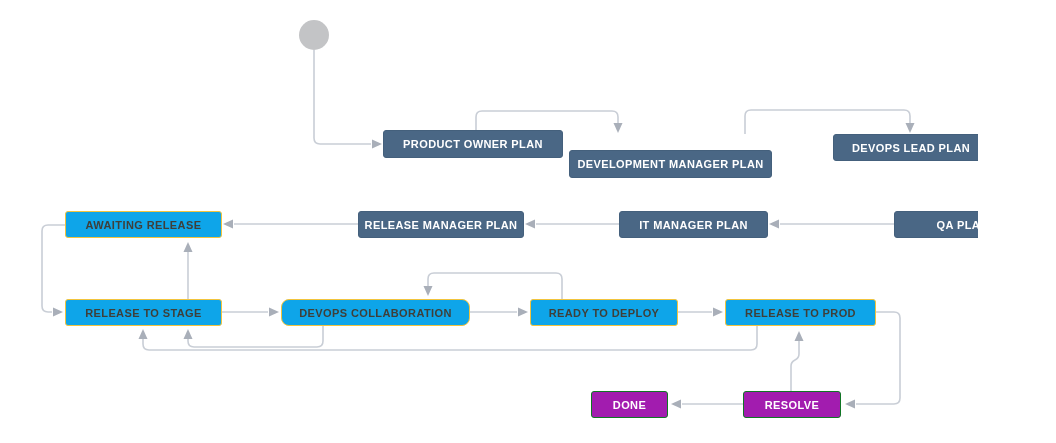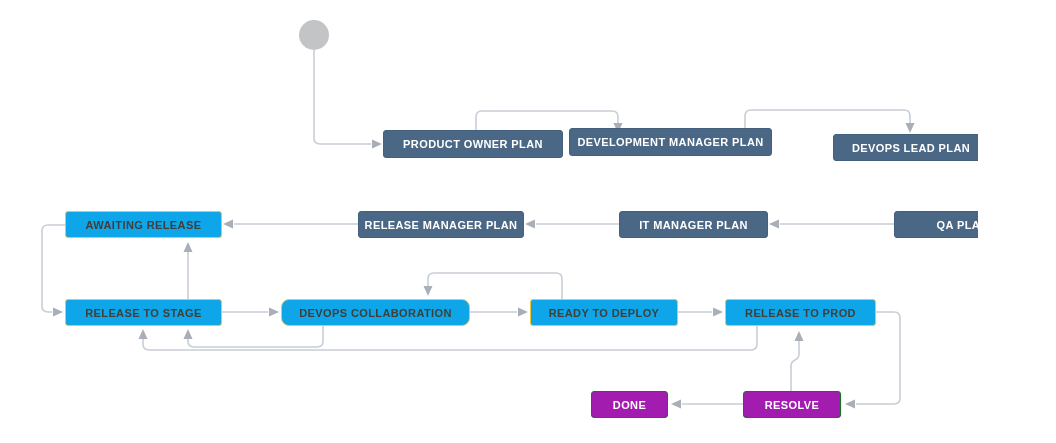--- a/index.html
+++ b/index.html
@@ -22,21 +22,21 @@
   .t-green{background:#a21caf;border-color:#0F7624;color:#ffffff;}
   .start-circle{
     position:absolute;z-index:2;width:30px;height:30px;border-radius:50%;
     background:#C3C4C6;cursor:move;
   }
   .right-border{
     position:absolute;z-index:0;left:1051px;top:0;width:1px;height:443px;background:#E0E2E6;
   }
   
   .n-pop{left:383px;top:130px;width:180px;height:28px;}
-  .n-dmp{left:569px;top:128px;width:203px;height:28px;}
+  .n-dmp{left:569px;top:150px;width:203px;height:28px;}
   .n-dlp{left:833px;top:134px;width:156px;height:27px;}
   .n-qa {left:894px;top:211px;width:96px;height:27px;padding-left:41px;}
   .n-itmp{left:619px;top:211px;width:149px;height:27px;}
   .n-rmp{left:358px;top:211px;width:166px;height:27px;}
   .n-ar {left:65px;top:211px;width:157px;height:27px;}
   .n-rts{left:65px;top:299px;width:157px;height:27px;}
   .n-dc {left:281px;top:299px;width:189px;height:27px;border-radius:8px;}
   .n-rtd{left:530px;top:299px;width:148px;height:27px;}
   .n-rtp{left:725px;top:299px;width:151px;height:27px;}
   .n-done{left:591px;top:391px;width:77px;height:27px;}

